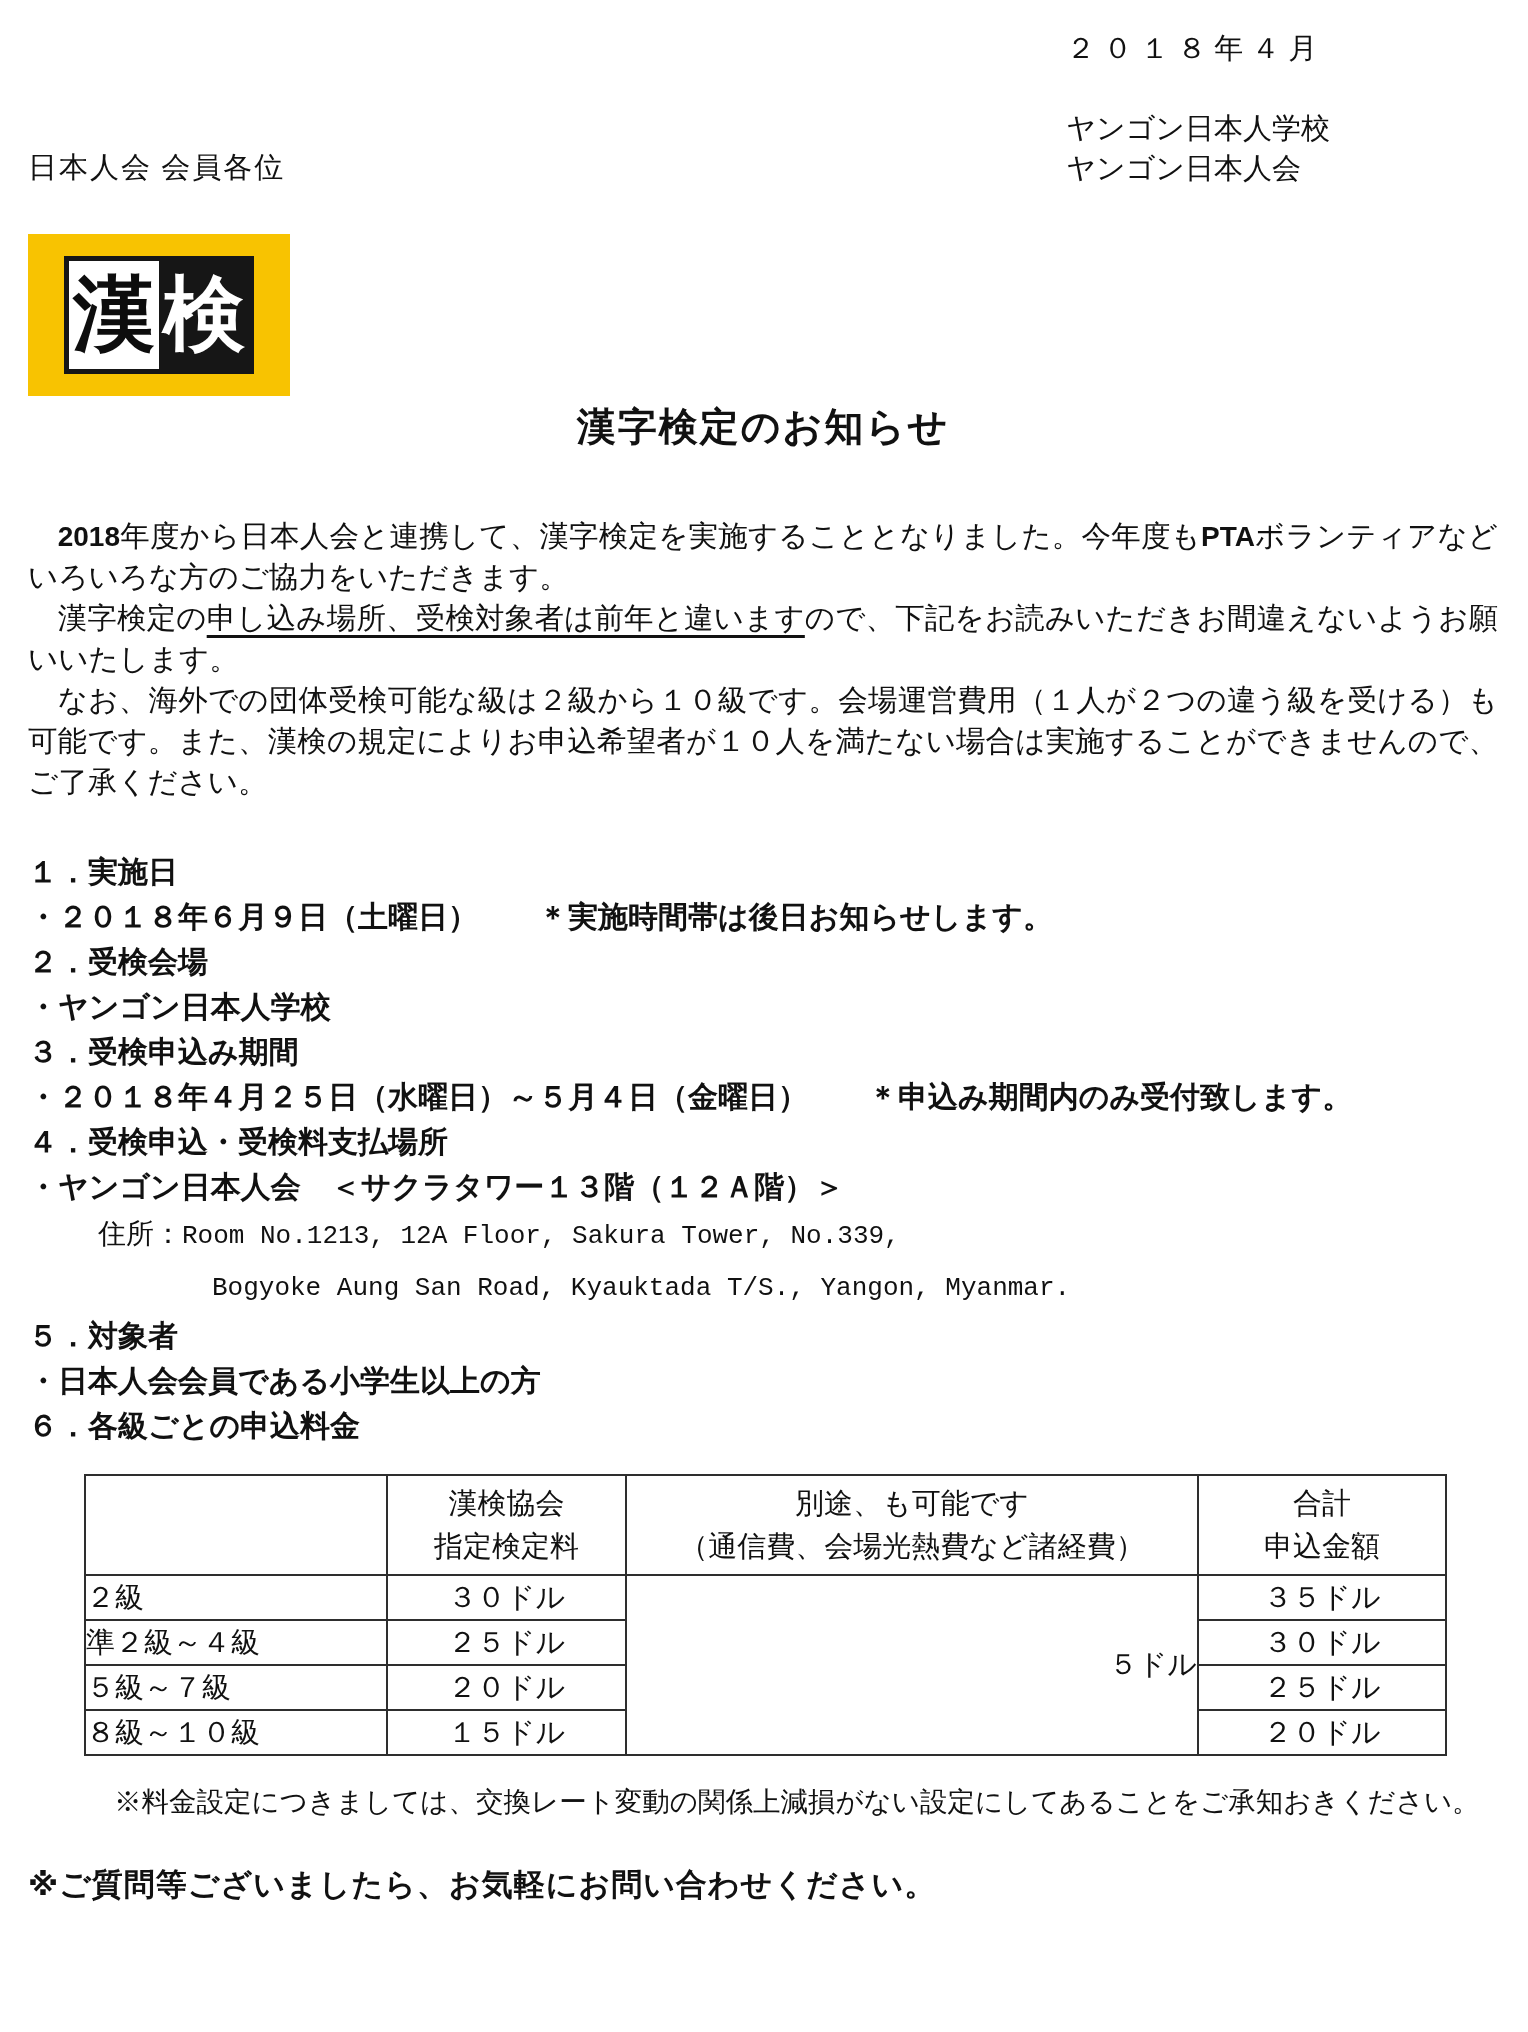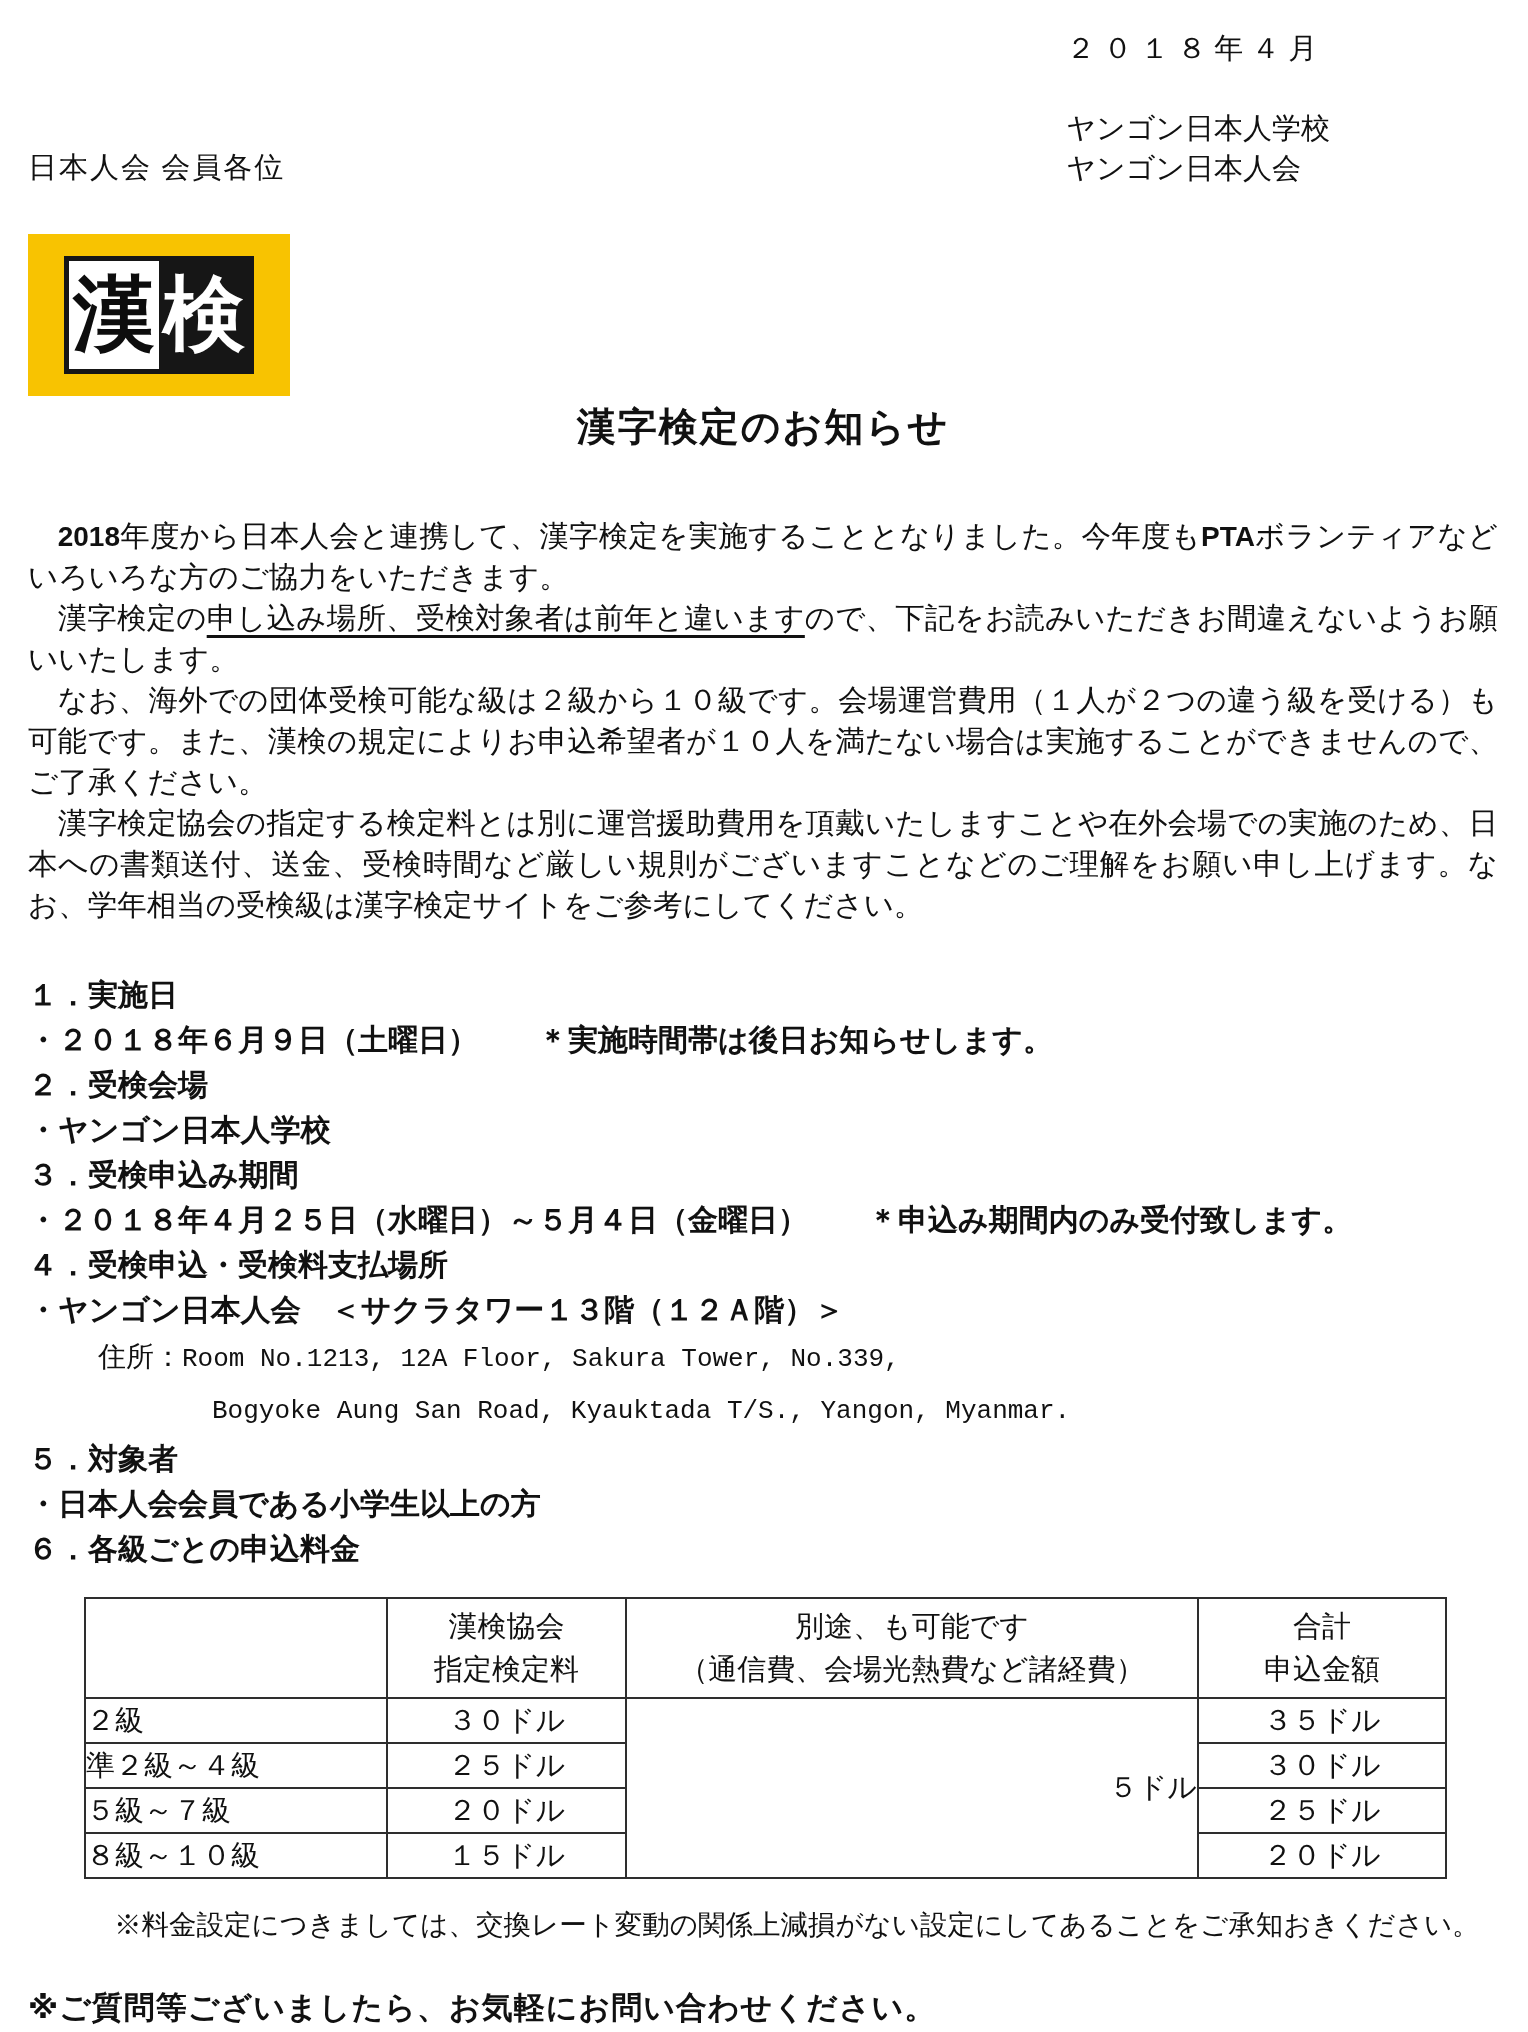--- a/index.html
+++ b/index.html
@@ -72,21 +72,20 @@
       <span class="logo-cell logo-right">検</span>
     </div>
   </div>
 
   <h1 class="title">漢字検定のお知らせ</h1>
 
   <div class="body-text">
     <p><span>　</span><span class="num">2018</span><span>年度から日本人会と連携して、漢字検定を実施することとなりました。今年度も</span><span class="num">PTA</span><span>ボランティアなどいろいろな方のご協力をいただきます。</span></p>
     <p><span>　漢字検定の</span><span class="uline">申し込み場所、受検対象者は前年と違います</span><span>ので、下記をお読みいただきお間違えないようお願いいたします。</span></p>
     <p>　なお、海外での団体受検可能な級は２級から１０級です。会場運営費用（１人が２つの違う級を受ける）も可能です。また、漢検の規定によりお申込希望者が１０人を満たない場合は実施することができませんので、ご了承ください。</p>
-    <p>　漢字検定協会の指定する検定料とは別に運営援助費用を頂戴いたしますことや在外会場での実施のため、日本への書類送付、送金、受検時間など厳しい規則がございますことなどのご理解をお願い申し上げます。なお、学年相当の受検級は漢字検定サイトをご参考にしてください。</p>
   </div>
 
   <div class="sections">
     <div class="sec-heading">１．実施日</div>
     <div class="sec-line">・２０１８年６月９日（土曜日）　　＊実施時間帯は後日お知らせします。</div>
 
     <div class="sec-heading">２．受検会場</div>
     <div class="sec-line">・ヤンゴン日本人学校</div>
 
     <div class="sec-heading">３．受検申込み期間</div>

